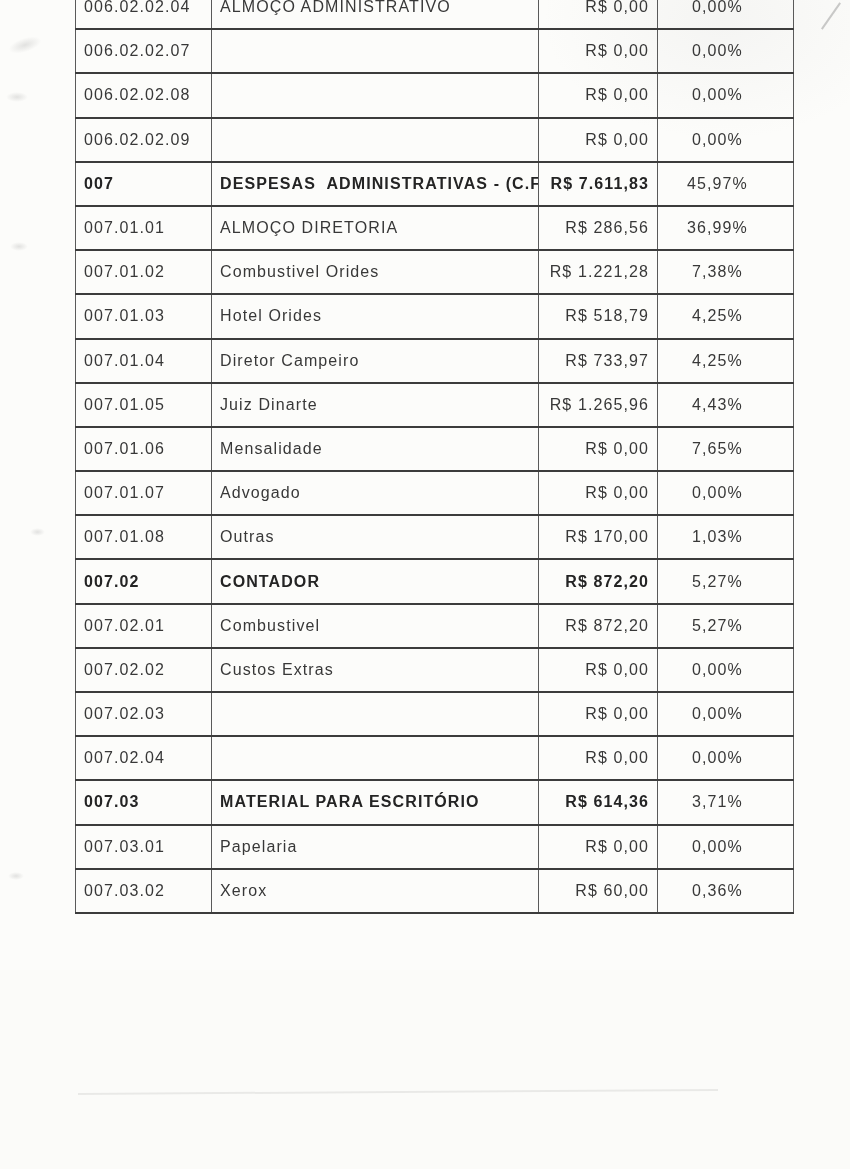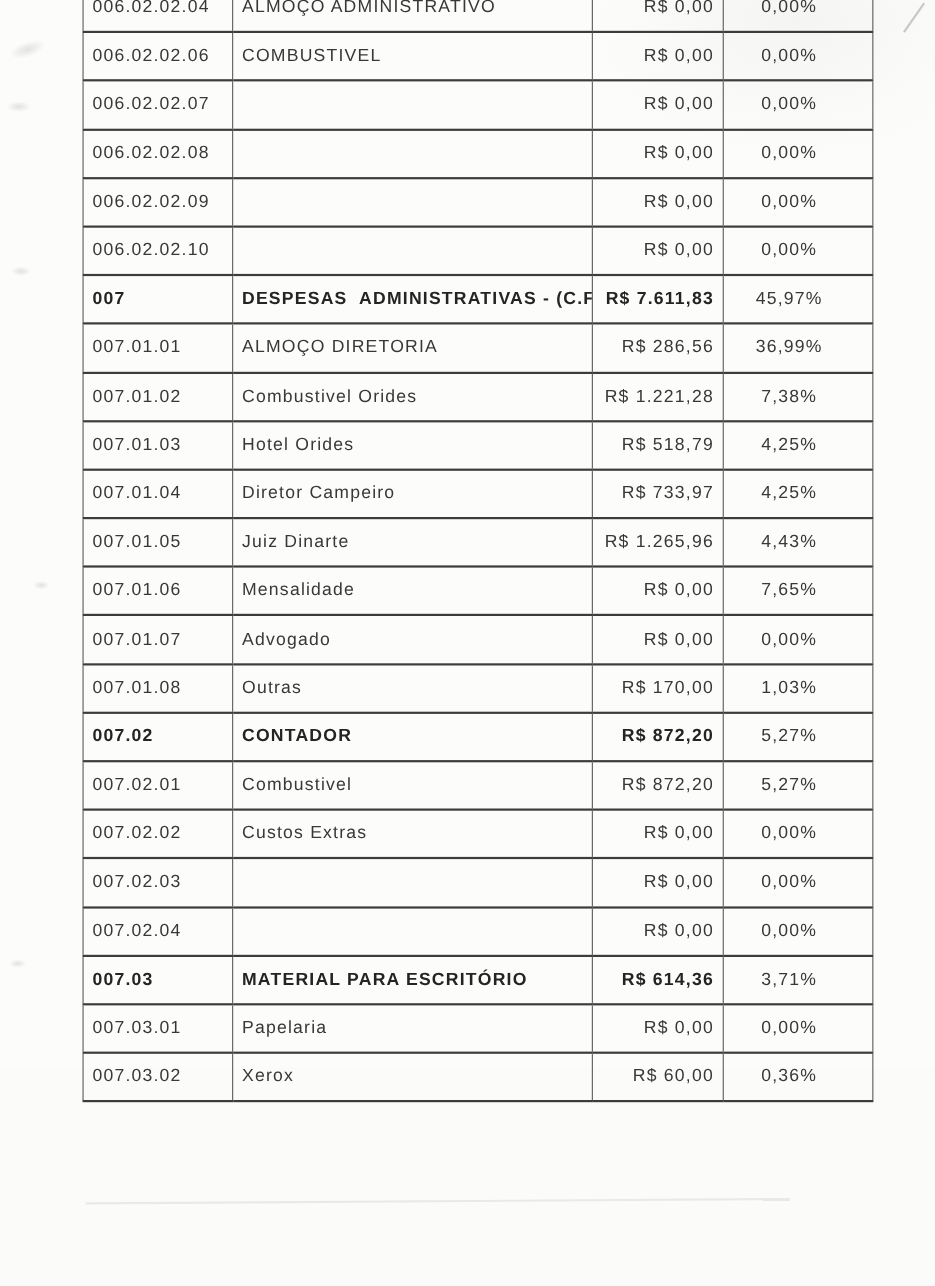--- a/index.html
+++ b/index.html
@@ -78,45 +78,33 @@
       <col style="width:136px">
     </colgroup>
     <tbody id="rows">
         <tr>
     <td class="code">006.02.02.04</td>
     <td class="desc">ALMOÇO ADMINISTRATIVO</td>
     <td class="value">R$ 0,00</td>
     <td class="pct">0,00%</td>
   </tr>
         <tr>
-    <td class="code">006.02.02.06</td>
-    <td class="desc">COMBUSTIVEL</td>
-    <td class="value">R$ 0,00</td>
-    <td class="pct">0,00%</td>
-  </tr>
-        <tr>
     <td class="code">006.02.02.07</td>
     <td class="desc"></td>
     <td class="value">R$ 0,00</td>
     <td class="pct">0,00%</td>
   </tr>
         <tr>
     <td class="code">006.02.02.08</td>
     <td class="desc"></td>
     <td class="value">R$ 0,00</td>
     <td class="pct">0,00%</td>
   </tr>
         <tr>
     <td class="code">006.02.02.09</td>
-    <td class="desc"></td>
-    <td class="value">R$ 0,00</td>
-    <td class="pct">0,00%</td>
-  </tr>
-        <tr>
-    <td class="code">006.02.02.10</td>
     <td class="desc"></td>
     <td class="value">R$ 0,00</td>
     <td class="pct">0,00%</td>
   </tr>
         <tr class="section">
     <td class="code">007</td>
     <td class="desc">DESPESAS  ADMINISTRATIVAS - (C.F)</td>
     <td class="value">R$ 7.611,83</td>
     <td class="pct">45,97%</td>
   </tr>

